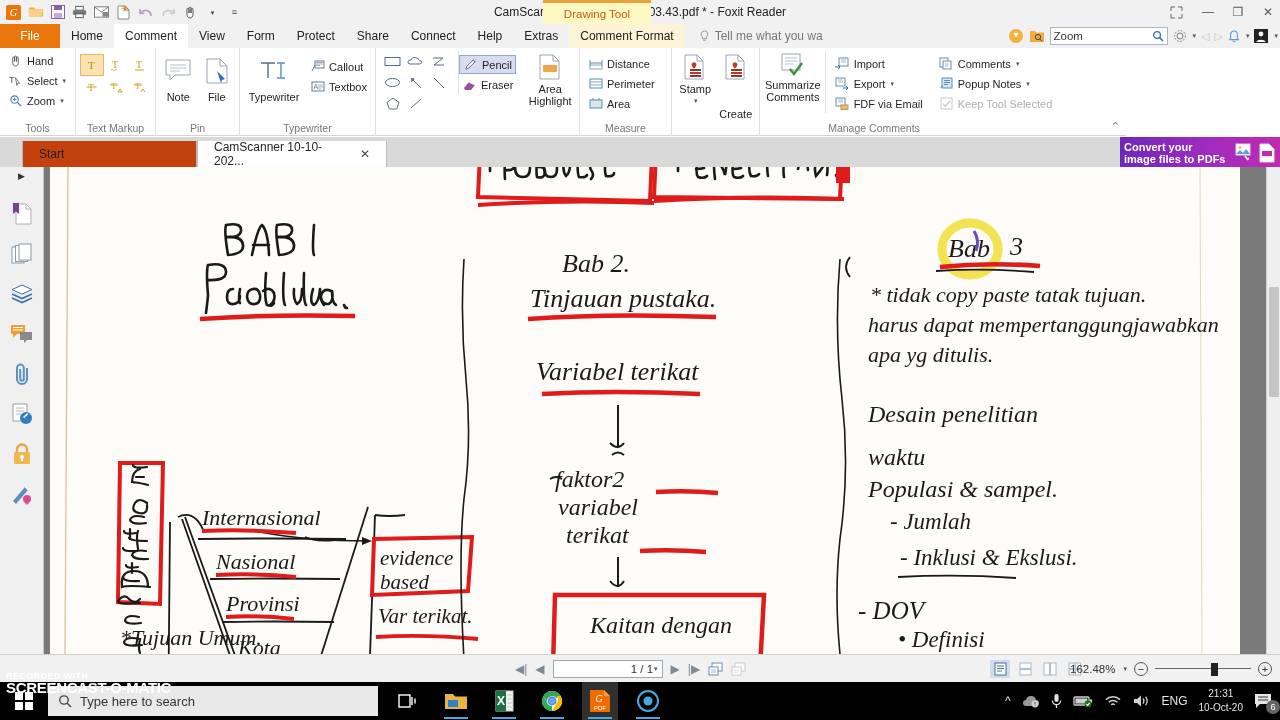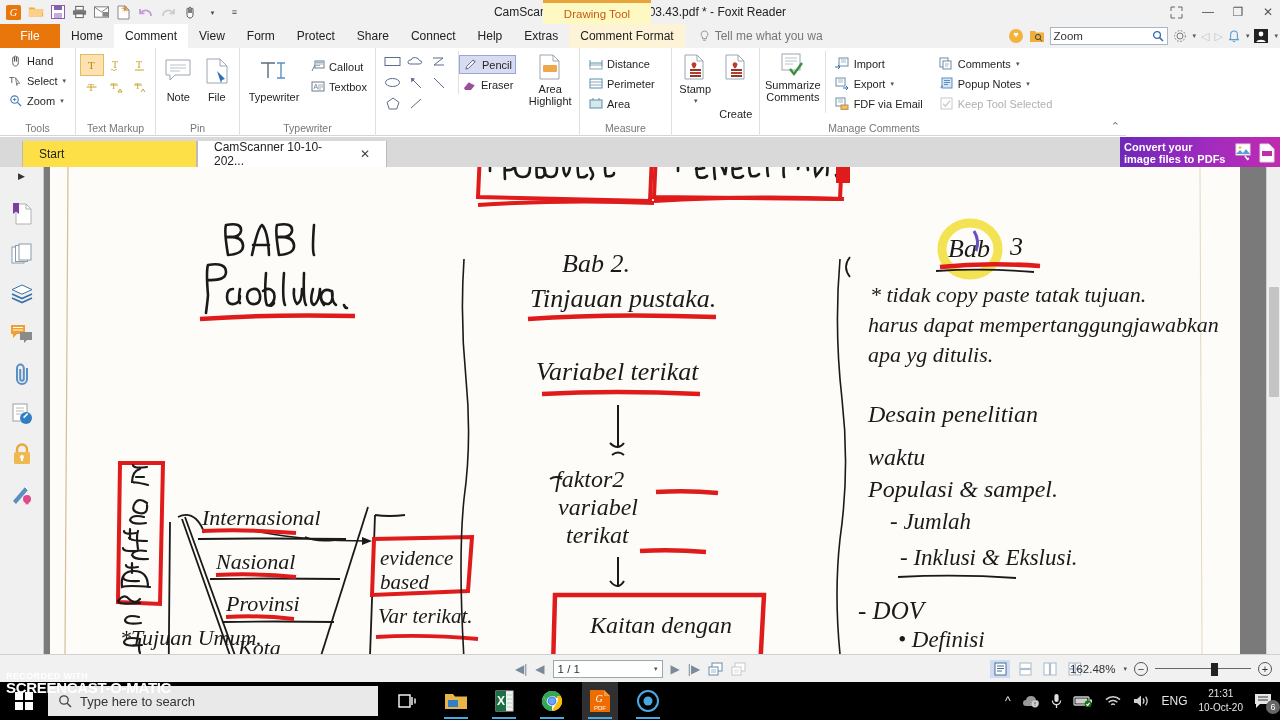--- a/index.html
+++ b/index.html
@@ -108,21 +108,21 @@
   .ribbon-collapse { position: absolute; right: 6px; bottom: 2px;
                      font-size: 11px; color: #777; }
 
   
   .doctabs {
     position: absolute; left: 0; top: 137px; width: 1280px; height: 30px;
     background: #d9d9d9; display: flex; align-items: flex-end;
   }
   .doctab {
     height: 26px; display: flex; align-items: center; gap: 10px;
-    padding: 0 16px; font-size: 12px; color: #222; background: #fde047;
+    padding: 0 16px; font-size: 12px; color: #222; background: #c2410c;
     border-left: 1px solid #bbb; border-right: 1px solid #bbb;
   }
   .doctab.active { background: #fff; }
   .doctab-x { font-size: 12px; color: #444; }
   .doctabs-caret { margin-left: auto; margin-right: 4px; font-size: 9px;
                    color: #333; padding-bottom: 6px; }
   .promo {
     position: absolute; right: 0; top: 137px; width: 160px; height: 32px;
     background: linear-gradient(90deg,#6d28b8 0%, #a02bbf 55%, #c02bb0 100%);
     color: #fff; display: flex; align-items: center; padding: 0 4px;
@@ -159,21 +159,21 @@
 
   
   .statusbar {
     position: absolute; left: 0; top: 654px; width: 1280px; height: 28px;
     background: #f1f1f1; border-top: 1px solid #d0d0d0;
     display: flex; align-items: center; font-size: 11.5px; color: #333;
   }
   .pgnav { position: absolute; left: 515px; display: flex; align-items: center; gap: 8px; }
   .pg-ic { color: #7a8a99; font-size: 12px; }
   .pgbox { width: 110px; height: 18px; border: 1px solid #9aa; background: #fff;
-           display: flex; align-items: center; justify-content: space-between;
+           display: flex; align-items: center; justify-content: flex-end;
            padding: 0 4px; font-size: 11.5px; }
   .viewmodes { position: absolute; right: 195px; display: flex; gap: 5px; }
   .vm { width: 20px; height: 18px; display: flex; align-items: center;
         justify-content: center; font-size: 12px; color: #8a9bb0; }
   .vm.active { background: #cddcee; color: #4a6d96; }
   .zoomarea { position: absolute; right: 8px; display: flex;
               align-items: center; gap: 7px; }
   .zslider { position: relative; width: 96px; height: 12px; }
   .zline { position: absolute; top: 5px; left: 0; width: 96px; height: 1px; background: #666; }
   .zknob { position: absolute; top: 0; left: 56px; width: 7px; height: 13px; background: #222; }

